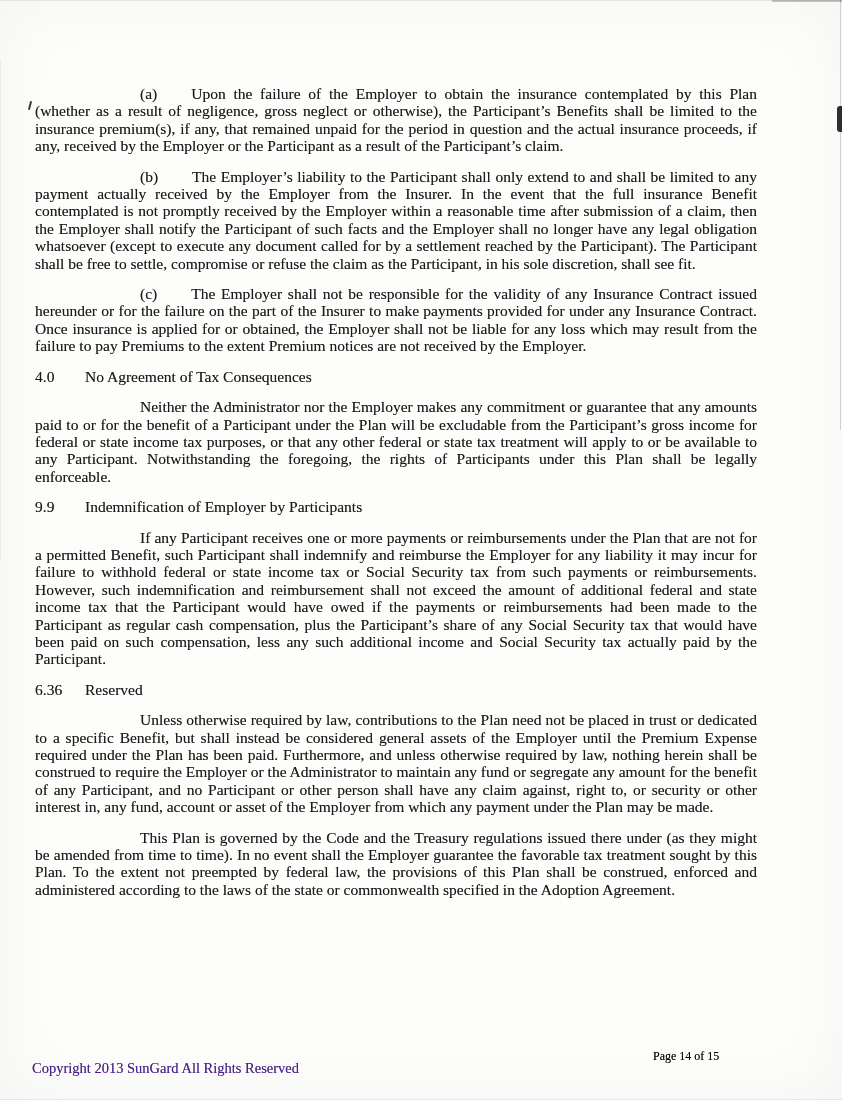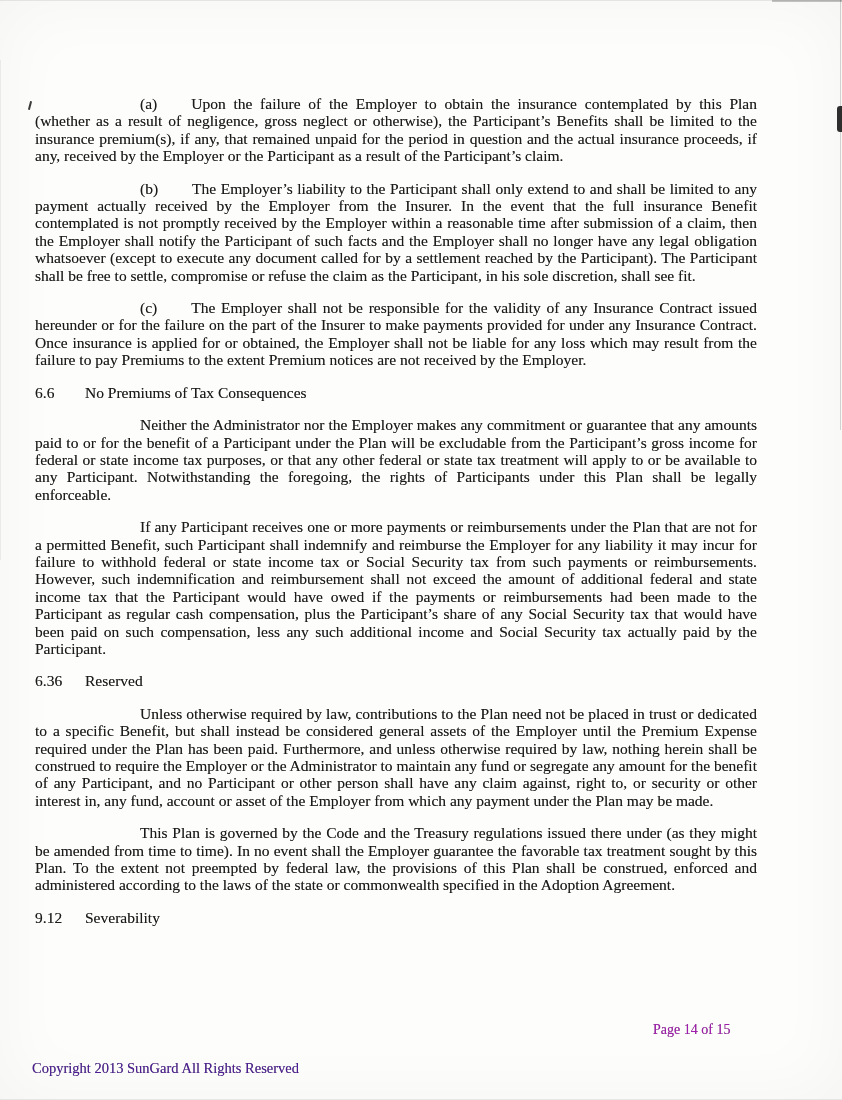--- a/index.html
+++ b/index.html
@@ -20,42 +20,42 @@
     left: 35px;
     top: 80px;
     width: 722px;
     font-family: "Liberation Serif", serif;
     font-size: 15.5px;
     line-height: 17.4px;
     color: #1b1b1b;
     text-align: justify;
     text-shadow: 0 0 0.6px rgba(40,40,40,0.55);
   }
-  .content p { margin: 15px 0 13px 0; }
+  .content p { margin: 5px 0 13px 0; }
   .lettered { text-indent: 105px; }
   .plabel { margin-right: 34px; }
   .sechead { margin-left: 50px; text-align: left; }
   .secnum { display: inline-block; width: 50px; }
   .secbody { text-indent: 105px; }
   .footer-copyright {
     position: absolute;
     left: 32px;
     top: 1060px;
     font-family: "Liberation Serif", serif;
     font-size: 14.5px;
     color: #4c1d95;
     text-shadow: 0 0 0.6px rgba(40,40,40,0.55);
   }
   .footer-page {
     position: absolute;
     left: 653px;
-    top: 1022px;
+    top: 1049px;
     font-family: "Liberation Serif", serif;
-    font-size: 14px;
-    color: #a21caf;
+    font-size: 12px;
+    color: #000000;
     text-shadow: 0 0 0.6px rgba(40,40,40,0.55);
   }
   
   .artifact { position: absolute; pointer-events: none; }
   .artifact-right-blob {
     right: 0; top: 106px; width: 5px; height: 26px;
     background: #2e2e2e; border-radius: 3px 0 0 3px;
   }
   .artifact-right-line {
     right: 1px; top: 0; width: 1px; height: 430px;
@@ -88,31 +88,31 @@
 <div class="page">
 
   <div class="content">
 
     <p class="lettered"><span class="plabel">(a)</span><span>Upon the failure of the Employer to obtain the insurance contemplated by this Plan (whether as a result of negligence, gross neglect or otherwise), the Participant’s Benefits shall be limited to the insurance premium(s), if any, that remained unpaid for the period in question and the actual insurance proceeds, if any, received by the Employer or the Participant as a result of the Participant’s claim.</span></p>
 
     <p class="lettered"><span class="plabel">(b)</span><span>The Employer’s liability to the Participant shall only extend to and shall be limited to any payment actually received by the Employer from the Insurer.  In the event that the full insurance Benefit contemplated is not promptly received by the Employer within a reasonable time after submission of a claim, then the Employer shall notify the Participant of such facts and the Employer shall no longer have any legal obligation whatsoever (except to execute any document called for by a settlement reached by the Participant).  The Participant shall be free to settle, compromise or refuse the claim as the Participant, in his sole discretion, shall see fit.</span></p>
 
     <p class="lettered"><span class="plabel">(c)</span><span>The Employer shall not be responsible for the validity of any Insurance Contract issued hereunder or for the failure on the part of the Insurer to make payments provided for under any Insurance Contract. Once insurance is applied for or obtained, the Employer shall not be liable for any loss which may result from the failure to pay Premiums to the extent Premium notices are not received by the Employer.</span></p>
 
-    <p class="sechead"><span class="secnum">6.6</span><span class="sectitle">No Premiums of Tax Consequences</span></p>
+    <p class="sechead"><span class="secnum">4.0</span><span class="sectitle">No Agreement of Tax Consequences</span></p>
     <p class="secbody">Neither the Administrator nor the Employer makes any commitment or guarantee that any amounts paid to or for the benefit of a Participant under the Plan will be excludable from the Participant’s gross income for federal or state income tax purposes, or that any other federal or state tax treatment will apply to or be available to any Participant. Notwithstanding the foregoing, the rights of Participants under this Plan shall be legally enforceable.</p>
 
+    <p class="sechead"><span class="secnum">9.9</span><span class="sectitle">Indemnification of Employer by Participants</span></p>
     <p class="secbody">If any Participant receives one or more payments or reimbursements under the Plan that are not for a permitted Benefit, such Participant shall indemnify and reimburse the Employer for any liability it may incur for failure to withhold federal or state income tax or Social Security tax from such payments or reimbursements. However, such indemnification and reimbursement shall not exceed the amount of additional federal and state income tax that the Participant would have owed if the payments or reimbursements had been made to the Participant as regular cash compensation, plus the Participant’s share of any Social Security tax that would have been paid on such compensation, less any such additional income and Social Security tax actually paid by the Participant.</p>
 
     <p class="sechead"><span class="secnum">6.36</span><span class="sectitle">Reserved</span></p>
     <p class="secbody">Unless otherwise required by law, contributions to the Plan need not be placed in trust or dedicated to a specific Benefit, but shall instead be considered general assets of the Employer until the Premium Expense required under the Plan has been paid. Furthermore, and unless otherwise required by law, nothing herein shall be construed to require the Employer or the Administrator to maintain any fund or segregate any amount for the benefit of any Participant, and no Participant or other person shall have any claim against, right to, or security or other interest in, any fund, account or asset of the Employer from which any payment under the Plan may be made.</p>
 
     <p class="secbody">This Plan is governed by the Code and the Treasury regulations issued there under (as they might be amended from time to time). In no event shall the Employer guarantee the favorable tax treatment sought by this Plan. To the extent not preempted by federal law, the provisions of this Plan shall be construed, enforced and administered according to the laws of the state or commonwealth specified in the Adoption Agreement.</p>
 
-    <p class="sechead"><span class="secnum">9.12</span><span class="sectitle">Severability</span></p>
 
   </div>
 
   <div class="footer-copyright">Copyright 2013 SunGard All Rights Reserved</div>
   <div class="footer-page">Page 14 of 15</div>
 
   <div class="artifact artifact-top-edge"></div>
   <div class="artifact artifact-top-corner"></div>
   <div class="artifact artifact-right-line"></div>
   <div class="artifact artifact-right-blob"></div>

